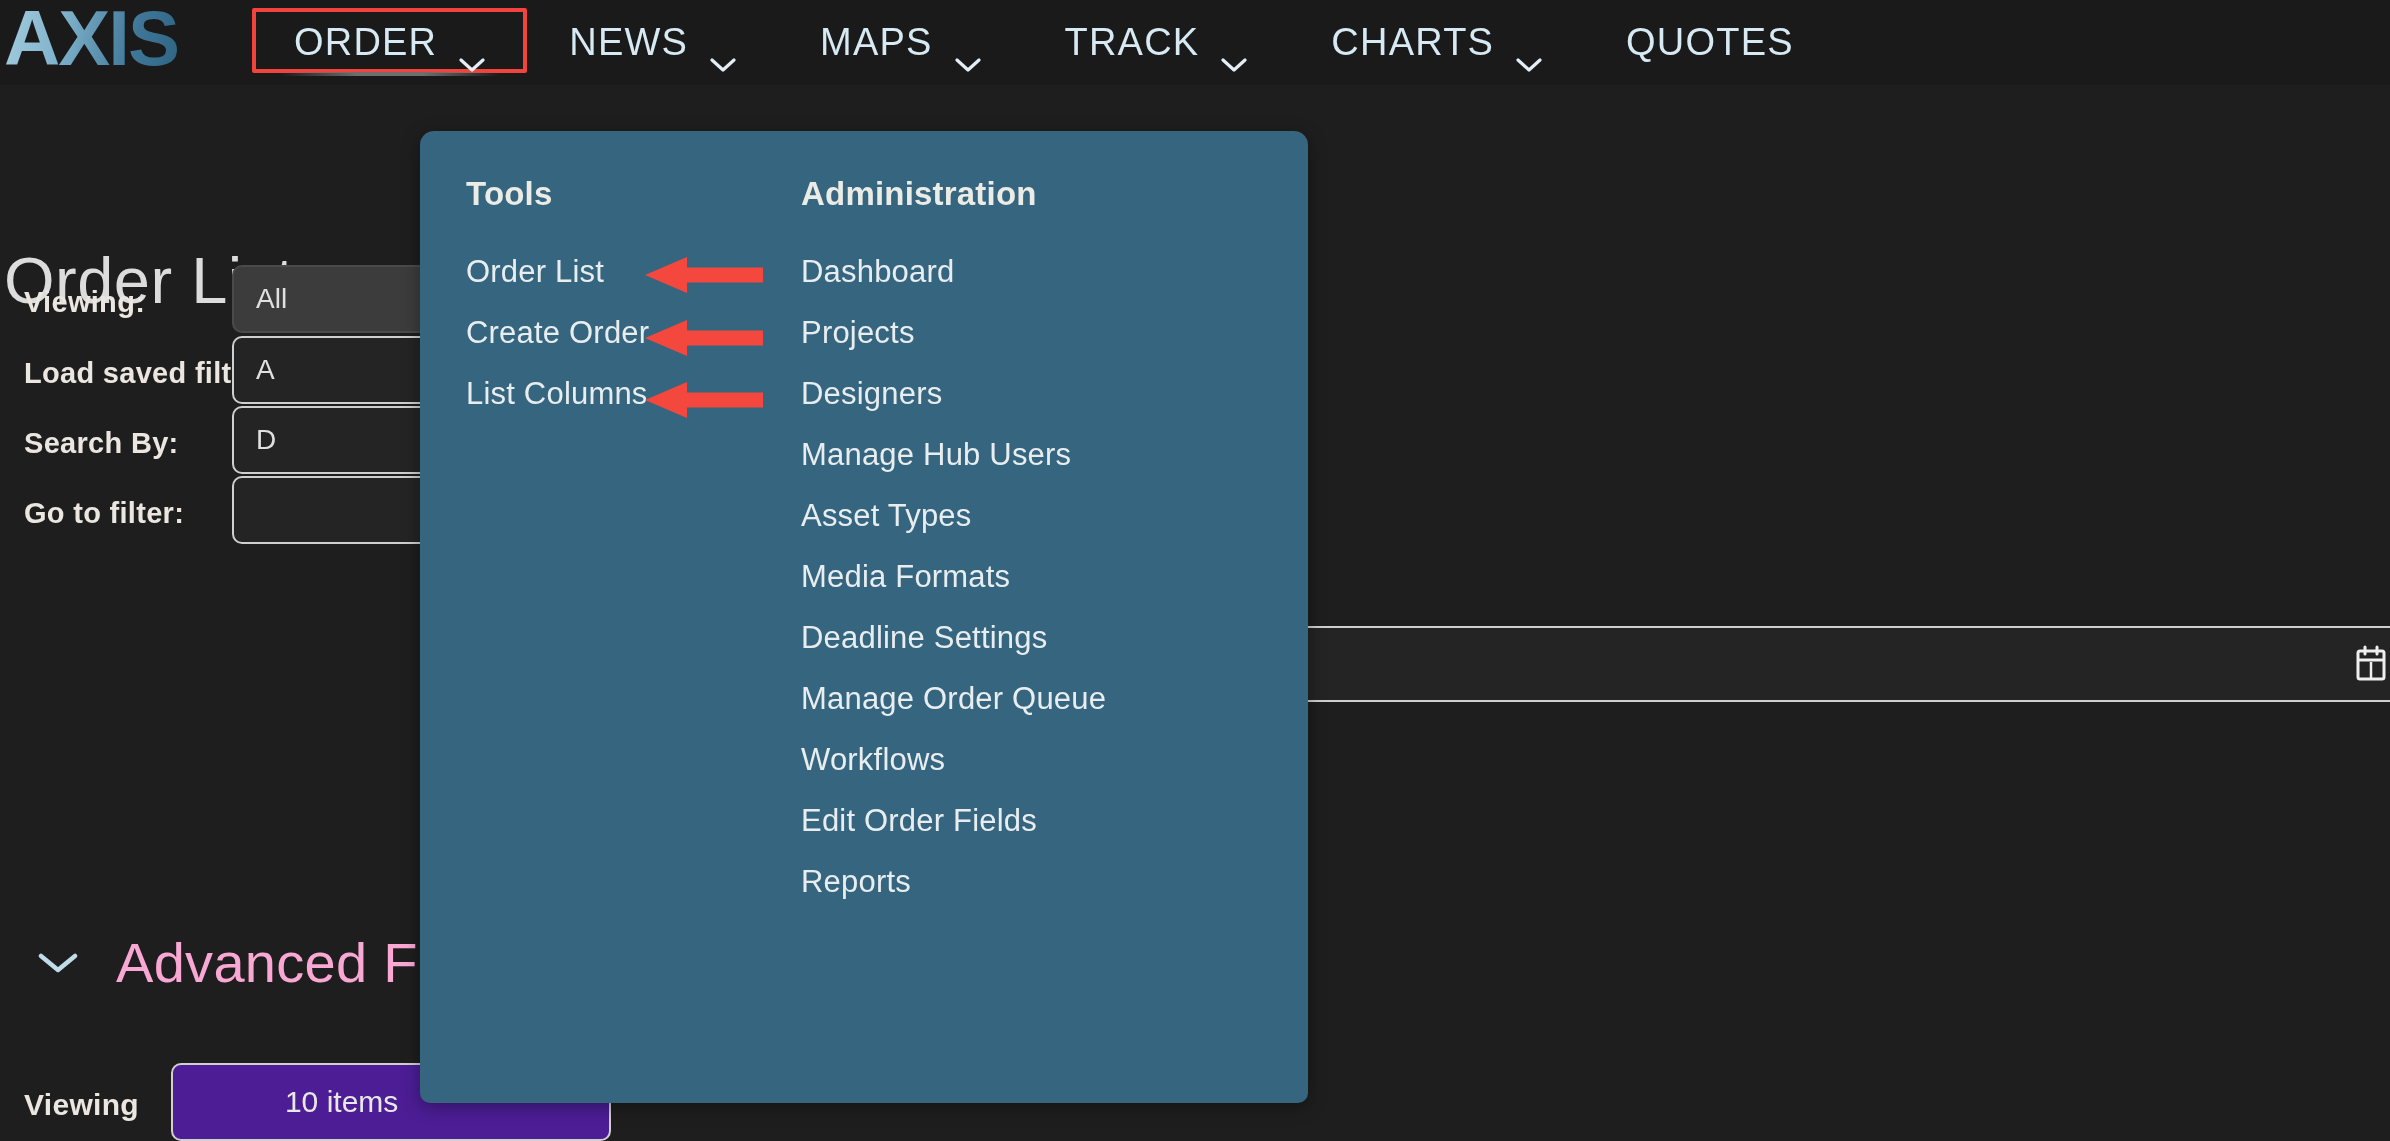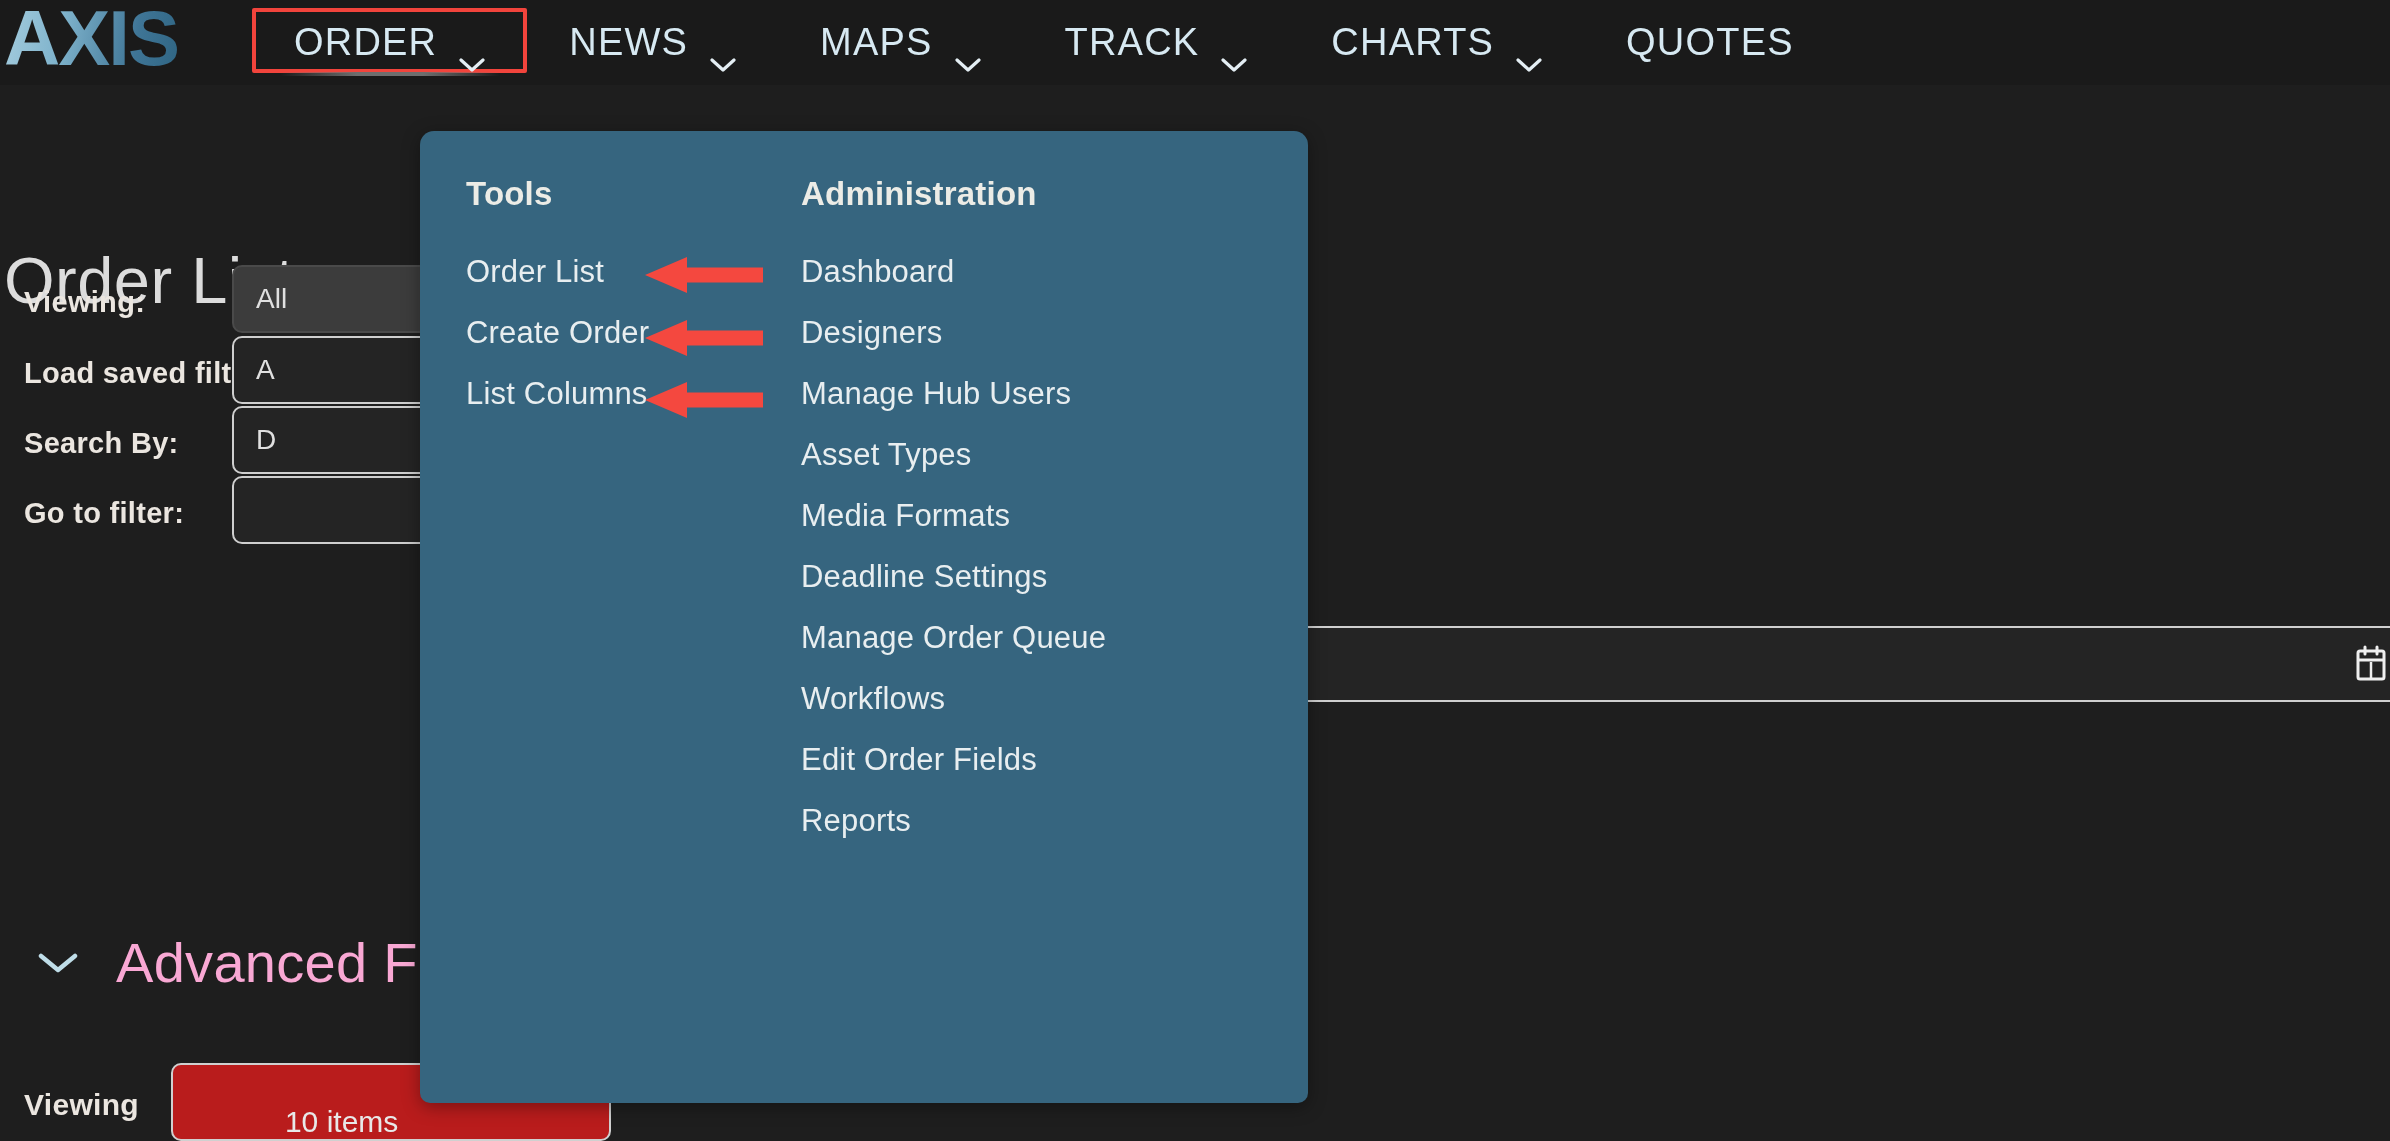--- a/index.html
+++ b/index.html
@@ -92,21 +92,21 @@
     position: absolute; left: 38px; top: 930px;
     display: flex; align-items: center; gap: 38px;
   }
   .advanced .caret { width: 40px; height: 22px; }
   .advanced .atext { font-size: 56px; color: #f9a8d4; letter-spacing: .3px; white-space: nowrap; }
 
   .bottomrow { position: absolute; left: 24px; top: 1063px; display: flex; align-items: center; gap: 32px; }
   .bottomrow .flabel { font-size: 30px; }
   .itemsbox {
     width: 440px; height: 78px; border: 2px solid #d0d0d0; border-radius: 10px;
-    background: #b91c1c; display: flex; align-items: flex-end; padding-left: 112px;
+    background: #4c1d95; display: flex; align-items: center; padding-left: 112px;
     color: #e8e8e8; font-size: 30px;
   }
   .tosep { font-size: 30px; color: #e6e6e6; }
 </style>
 </head>
 <body>
 
 <div class="app">
 
   <div class="topbar">
@@ -246,20 +246,21 @@
       <div class="dd-col tools">
         <div class="dd-head">Tools</div>
         <div class="dd-item">Order List</div>
         <div class="dd-item">Create Order</div>
         <div class="dd-item">List Columns</div>
       </div>
 
       <div class="dd-col admin">
         <div class="dd-head">Administration</div>
         <div class="dd-item">Dashboard</div>
+        <div class="dd-item">Projects</div>
         <div class="dd-item">Designers</div>
         <div class="dd-item">Manage Hub Users</div>
         <div class="dd-item">Asset Types</div>
         <div class="dd-item">Media Formats</div>
         <div class="dd-item">Deadline Settings</div>
         <div class="dd-item">Manage Order Queue</div>
         <div class="dd-item">Workflows</div>
         <div class="dd-item">Edit Order Fields</div>
         <div class="dd-item">Reports</div>
       </div>

